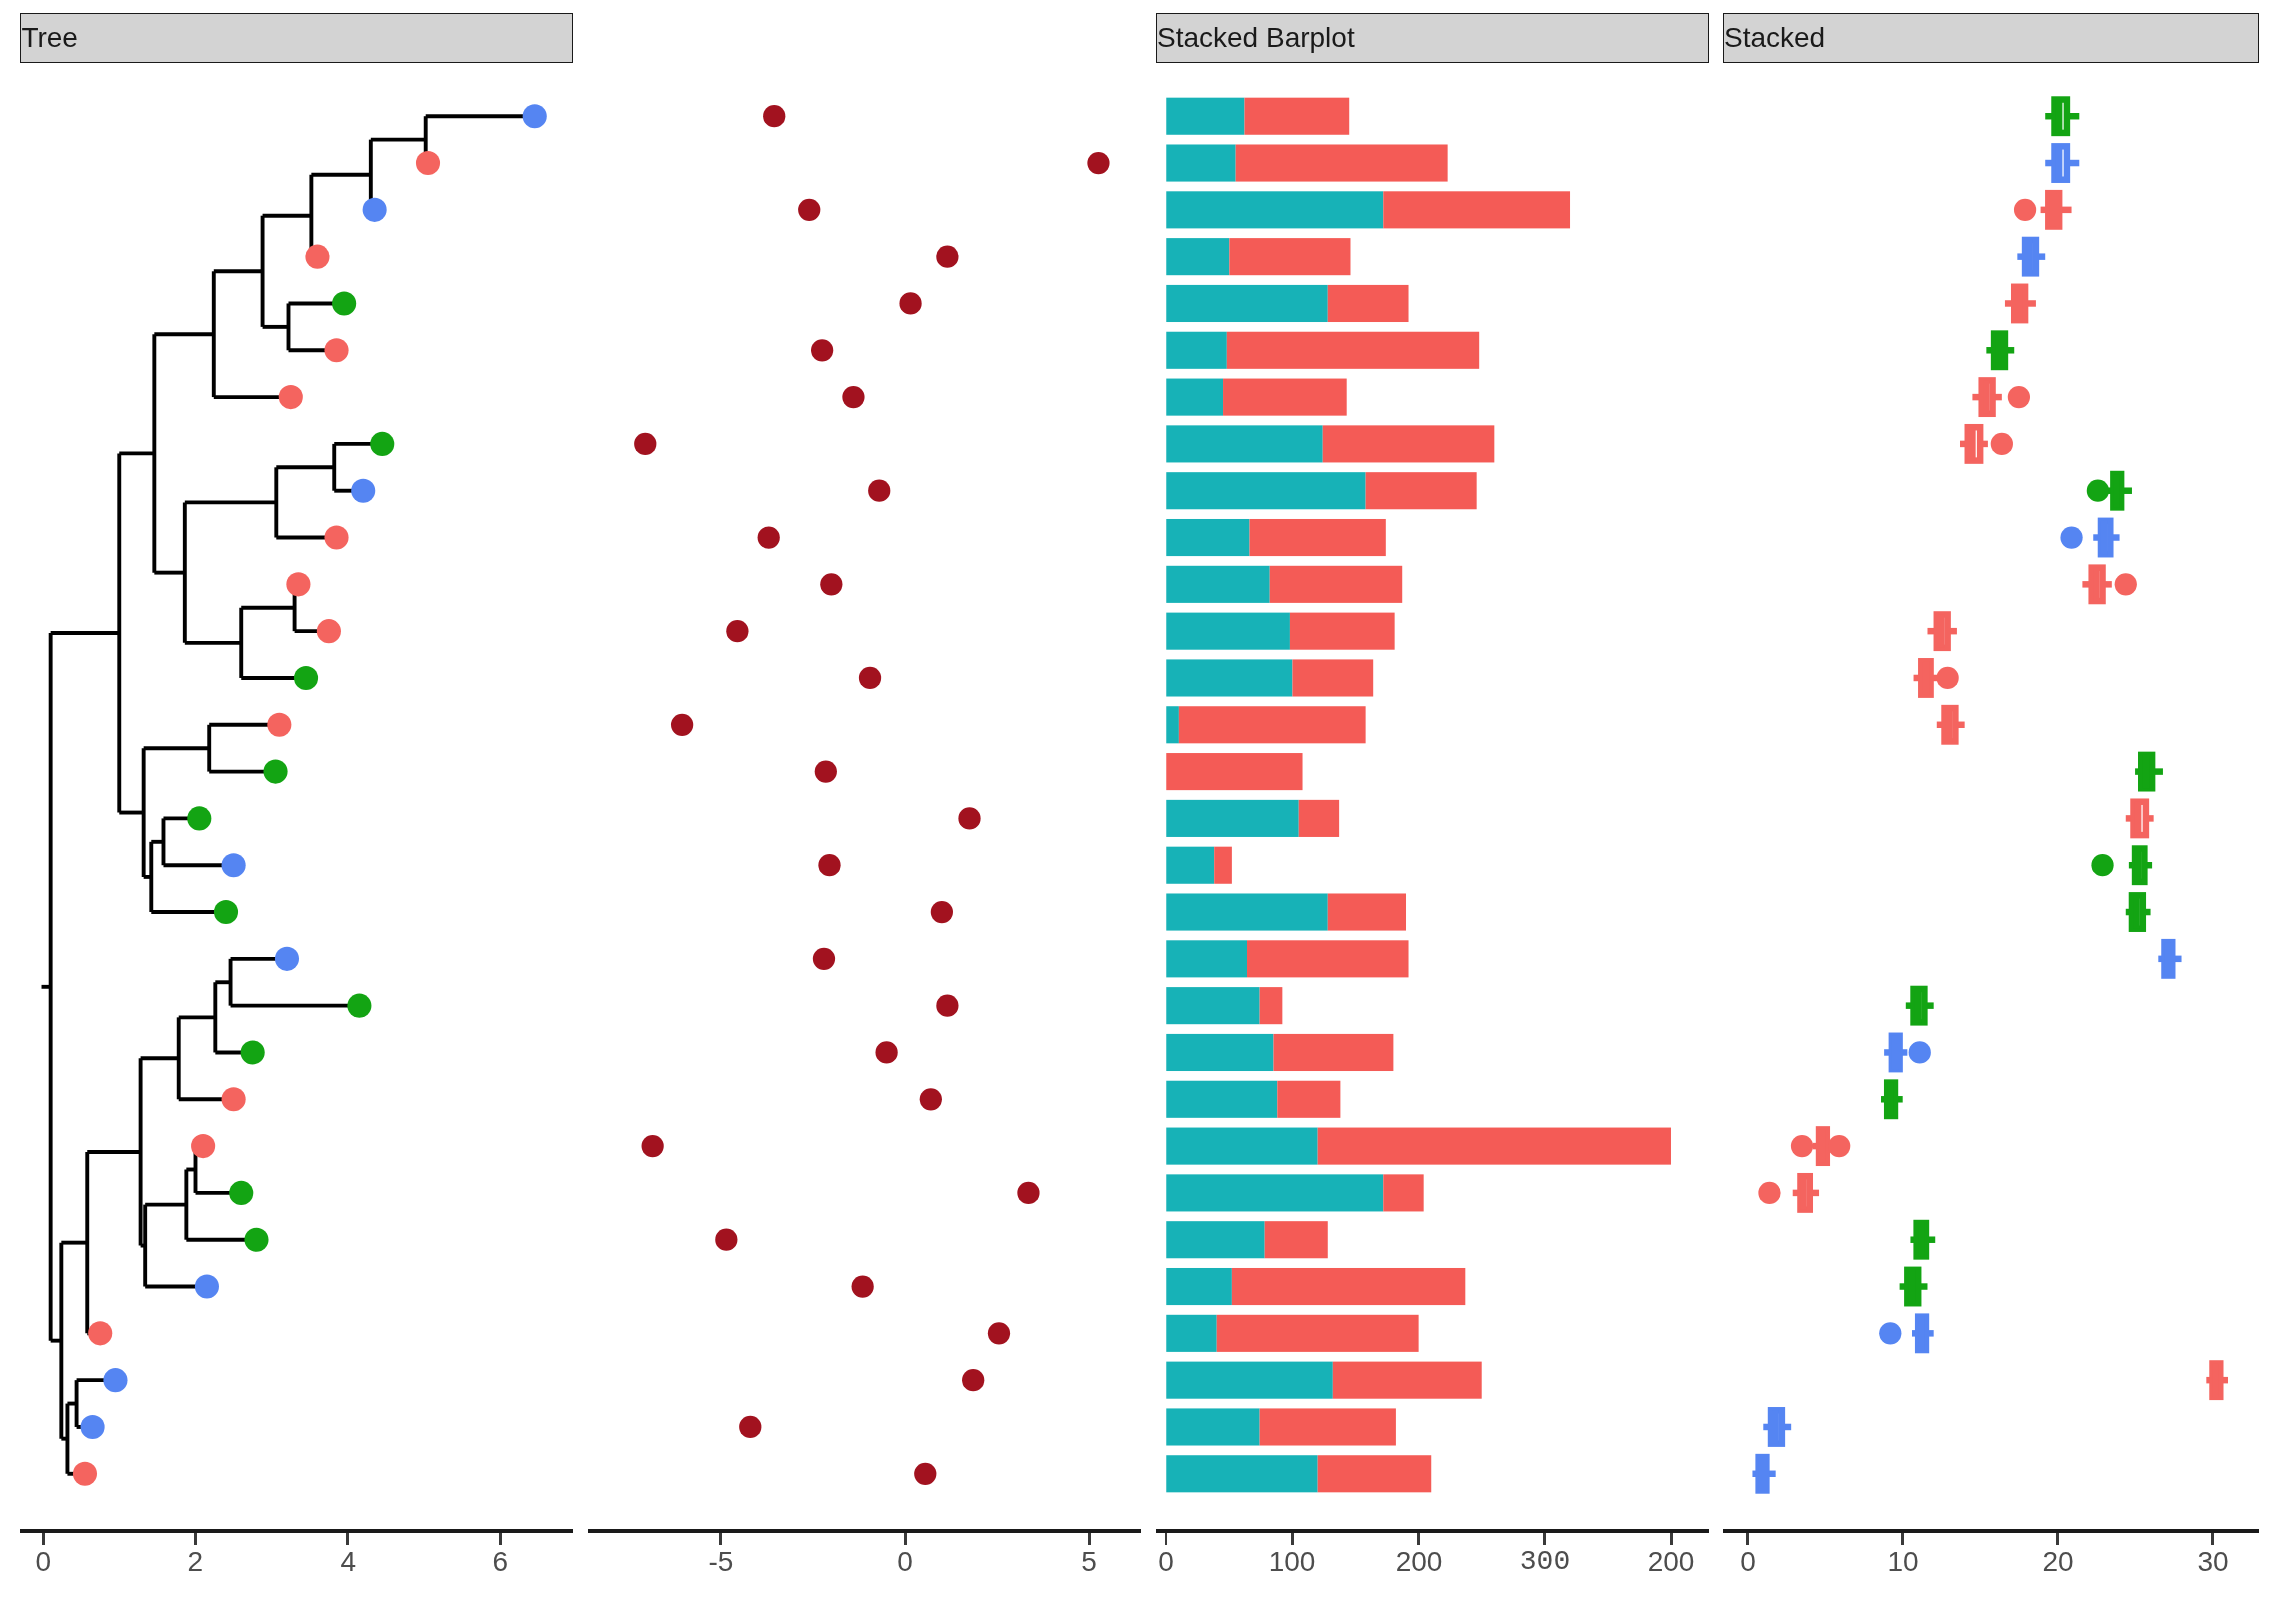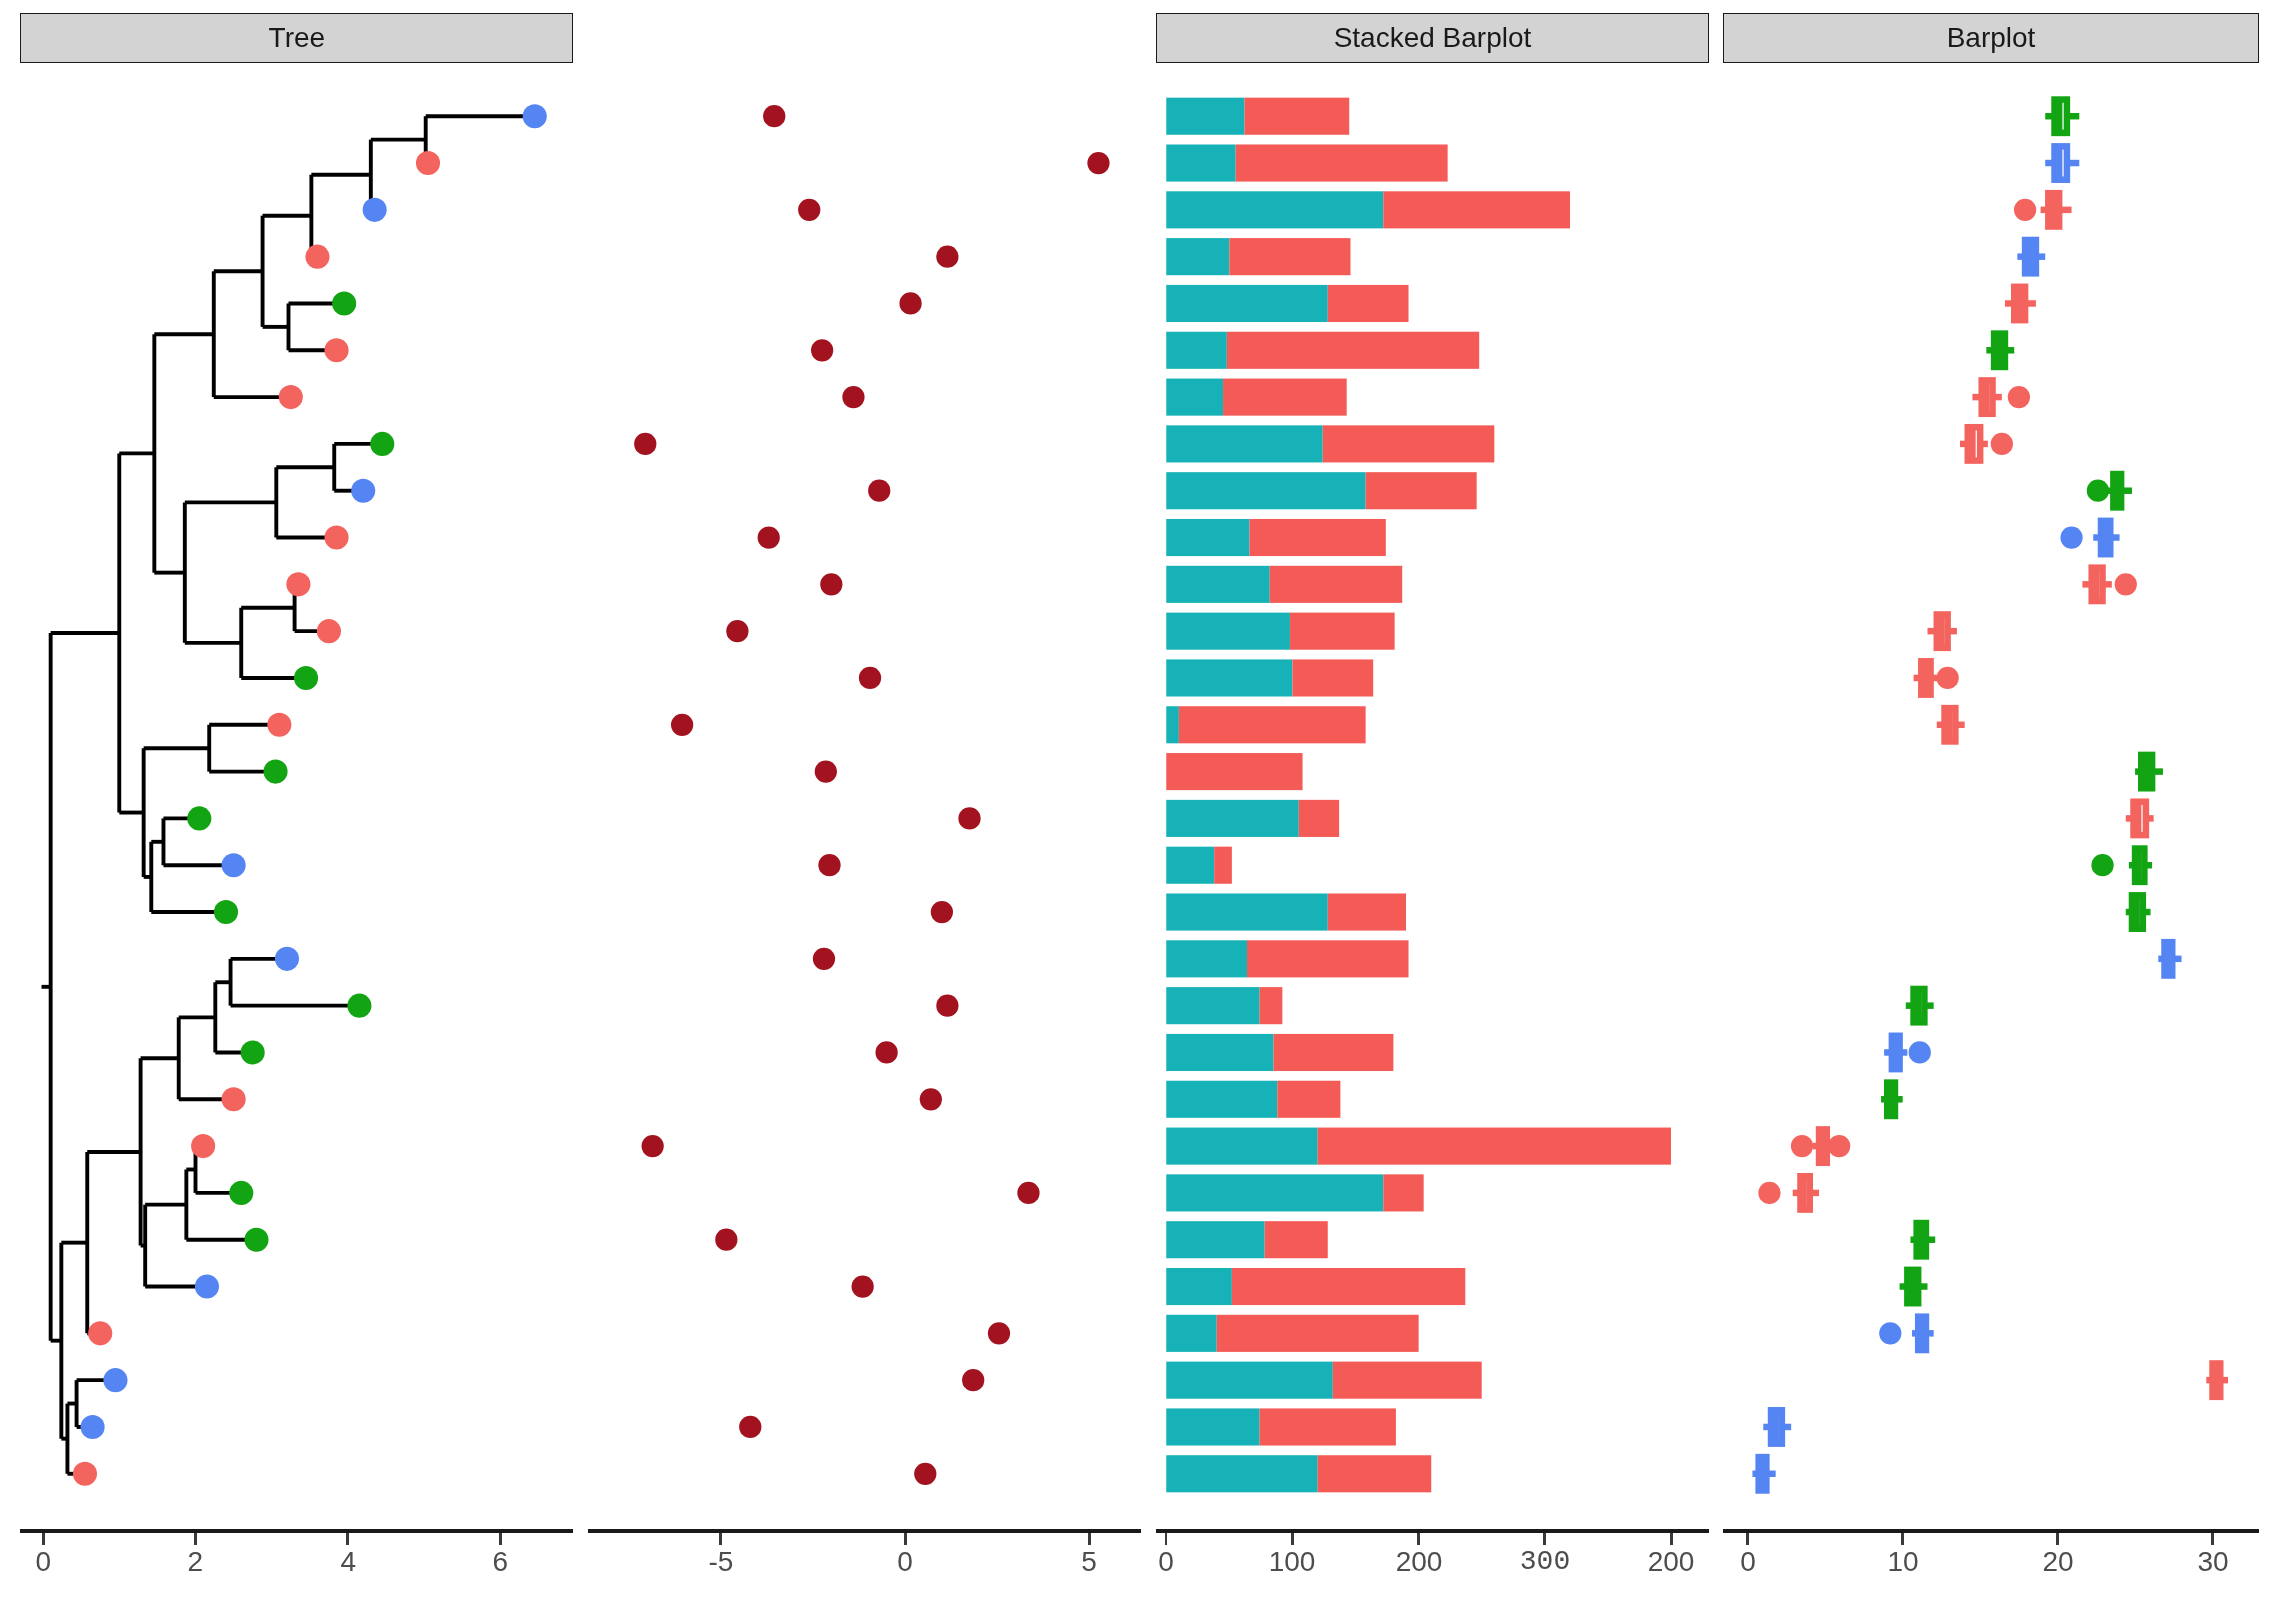--- a/index.html
+++ b/index.html
@@ -1,21 +1,21 @@
 <!DOCTYPE html>
 <html style="font-size:15px"><head>
 <meta charset="utf-8">
 <style>
   html,body{margin:0;padding:0;background:#ffffff;}
   body{font-family:"Liberation Sans", sans-serif;}
   #root{position:relative;width:2277px;height:1618px;background:#ffffff;overflow:hidden;}
 
   .panel{position:absolute;top:68px;height:1454px;background:#ffffff;}
   .strip{position:absolute;top:13px;height:50px;background:#d3d3d3;border:1.5px solid #1a1a1a;
-         box-sizing:border-box;display:flex;align-items:center;justify-content:center;}
+         box-sizing:border-box;display:flex;align-items:center;}
   .strip span{font-size:28px;color:#1a1a1a;line-height:1;}
 
   .axis{position:absolute;height:65px;}
   .axis .axline{position:absolute;top:0;left:0;right:0;height:3.7px;background:#1a1a1a;}
   .tick{position:absolute;top:3.7px;width:2.8px;height:12px;background:#3a3a3a;}
   .ticklbl{position:absolute;top:16.7px;font-size:28px;color:#4d4d4d;transform:translateX(-50%);white-space:nowrap;}
 
   svg{position:absolute;top:0;left:0;overflow:visible;}
   .edge{stroke:#000000;stroke-width:4.2;fill:none;stroke-linecap:butt;}
   .tip{stroke:none;}
@@ -31,21 +31,21 @@
 
 <div id="root">
 
   <div class="strip" id="strip-tree" style="left: 20.4px; width: 553px;">
     <span>Tree</span>
   </div>
   <div class="strip" id="strip-bar" style="left: 1156px; width: 553px;">
     <span>Stacked Barplot</span>
   </div>
   <div class="strip" id="strip-box" style="left: 1723px; width: 536px;">
-    <span>Barplot</span>
+    <span>Stacked</span>
   </div>
 
   <div class="panel" id="panel-tree" style="left: 20.4px; width: 553px;">
     <svg id="svg-tree" width="553" height="1454" viewBox="0 0 596 1568">
         <line x1="437.34068965517235" y1="52" x2="437.34068965517235" y2="102.48275862068965" class="edge"></line>
         <line x1="437.34068965517235" y1="52" x2="554.8965517241379" y2="52" class="edge"></line>
         <line x1="437.34068965517235" y1="102.48275862068965" x2="439.8068965517241" y2="102.48275862068965" class="edge"></line>
         <line x1="378.151724137931" y1="77.24137931034483" x2="378.151724137931" y2="152.9655172413793" class="edge"></line>
         <line x1="378.151724137931" y1="77.24137931034483" x2="437.34068965517235" y2="77.24137931034483" class="edge"></line>
         <line x1="378.151724137931" y1="152.9655172413793" x2="382.2620689655172" y2="152.9655172413793" class="edge"></line>

